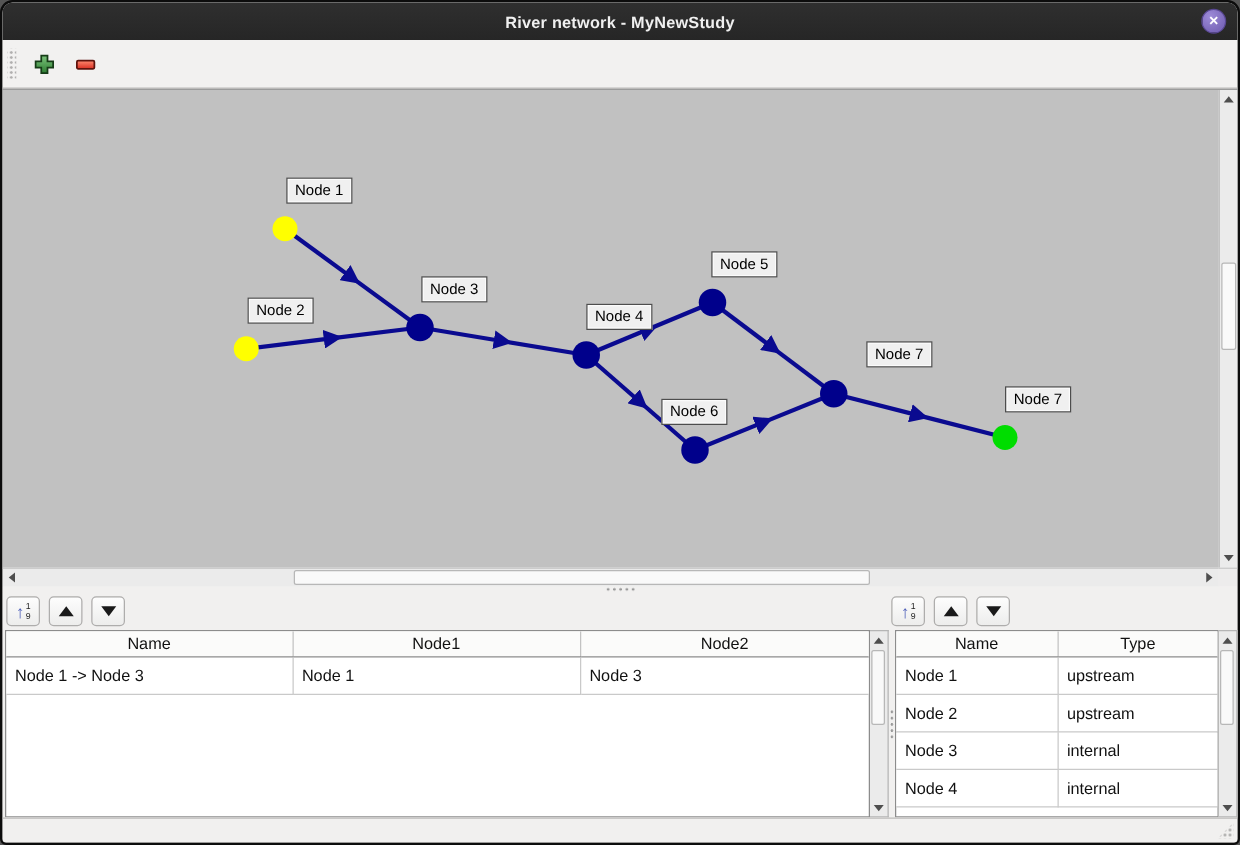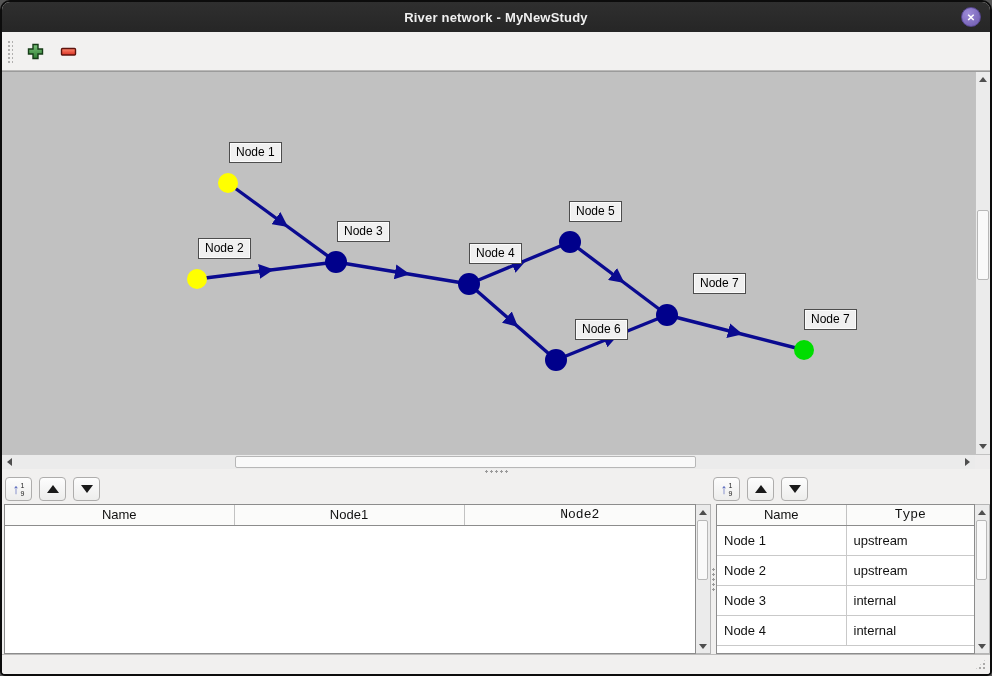--- a/index.html
+++ b/index.html
@@ -80,21 +80,21 @@
   
   .tables-row{ height:150px; flex:0 0 150px; display:flex; padding-left:2px; background:#f1f0ef; }
   .tbl{ background:#fff; border:1px solid #8c8c8c; overflow:hidden; }
   .tbl-left{ width:692px; flex:0 0 692px; }
   .tbl-right{ flex:1; }
   table{ width:100%; border-collapse:collapse; table-layout:fixed; }
   th{
     height:20px; font-size:13px; font-weight:400; color:#111; text-align:center;
     background:#fbfbfa; border-right:1px solid #c2c2c2; border-bottom:1px solid #8c8c8c;
   }
-  th:last-child{ border-right:none;font-family:Liberation Mono, monospace; }
+  th:last-child{ border-right:none; }
   td{
     height:30px; font-size:13px; color:#111; padding-left:7px;
     border-right:1px solid #c9c9c9; border-bottom:1px solid #c9c9c9;
     overflow:hidden; white-space:nowrap; background:#fff;
   }
   td:last-child{ border-right:none; }
   .tbl-sb{ width:15px; flex:0 0 15px; background:#ebebeb; border:1px solid #b5b5b5; border-left:none; position:relative; }
   .tbl-sb .sb-btn{ width:13px; height:12px; }
   .tbl-sb .sb-thumb{ left:1px; width:11px; }
   
@@ -167,21 +167,21 @@
           <circle cx="568" cy="170" r="11" fill="#00008b"></circle>
           <circle cx="554" cy="288" r="11" fill="#00008b"></circle>
           <circle cx="665" cy="243" r="11" fill="#00008b"></circle>
           <circle cx="802" cy="278" r="10" fill="#00dd00"></circle>
         </svg>
         <div class="node-label" style="left: 227px; top: 70px;">Node 1</div>
         <div class="node-label" style="left: 196px; top: 166px;">Node 2</div>
         <div class="node-label" style="left: 335px; top: 149px;">Node 3</div>
         <div class="node-label" style="left: 467px; top: 171px;">Node 4</div>
         <div class="node-label" style="left: 567px; top: 129px;">Node 5</div>
-        <div class="node-label" style="left: 573px; top: 247px;">Node 6</div>
+        <div class="node-label" style="left: 527px; top: 247px;">Node 6</div>
         <div class="node-label" style="left: 665px; top: 201px; margin-left: 26px;">Node 7</div>
         <div class="node-label" style="left: 802px; top: 237px;">Node 7</div>
       </div>
     <div class="sb-v">
       <div class="sb-btn up">
           <div class="tri-up"></div>
         </div>
       <div class="sb-thumb" style="top:138px;height:70px;"></div>
       <div class="sb-btn down">
           <div class="tri-down"></div>
@@ -252,20 +252,25 @@
             <col>
           </colgroup>
         <thead>
             <tr id="links-head">
               <th>Name</th>
               <th>Node1</th>
               <th>Node2</th>
             </tr>
           </thead>
         <tbody id="links-body">
+            <tr>
+              <td>Node 1 -&gt; Node 3</td>
+              <td>Node 1</td>
+              <td>Node 3</td>
+            </tr>
           </tbody>
       </table>
     </div>
     <div class="tbl-sb">
       <div class="sb-btn up">
           <div class="tri-up"></div>
         </div>
       <div class="sb-thumb" style="top:15px;height:60px;"></div>
       <div class="sb-btn down">
           <div class="tri-down"></div>

